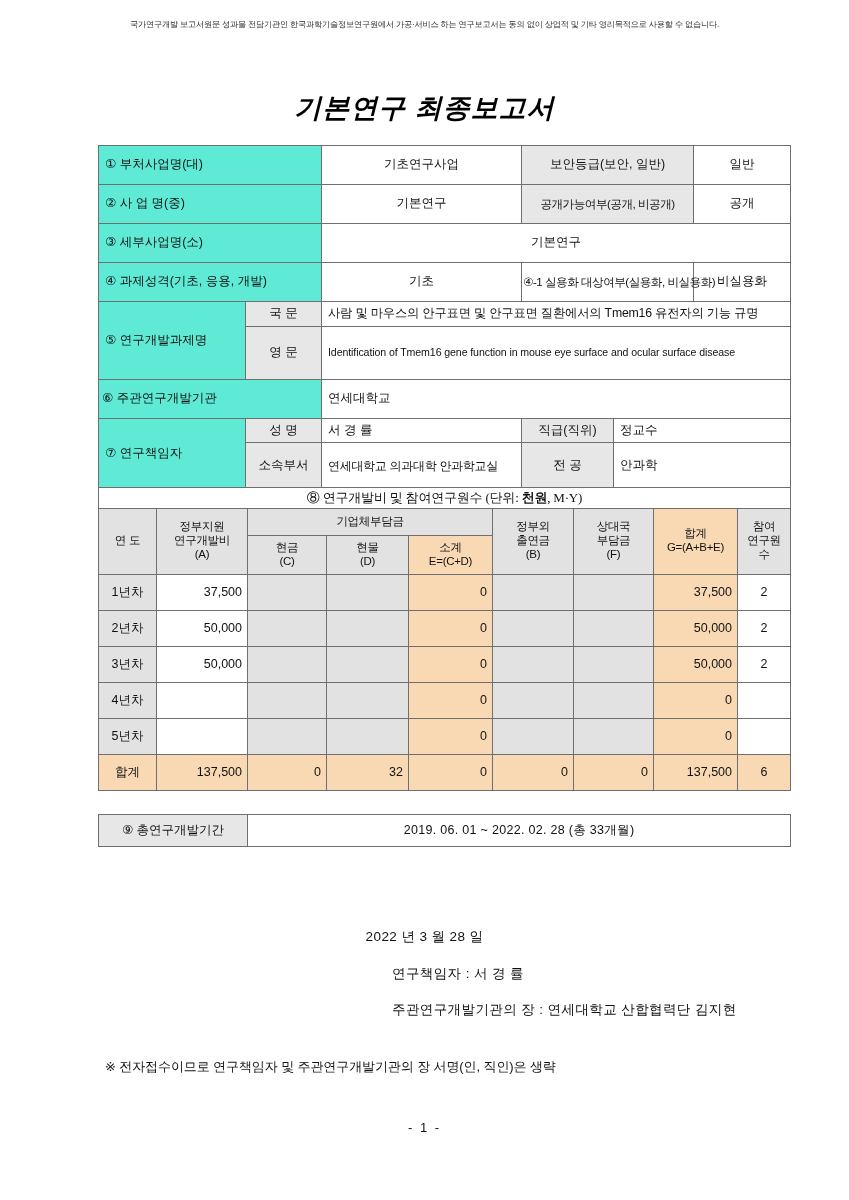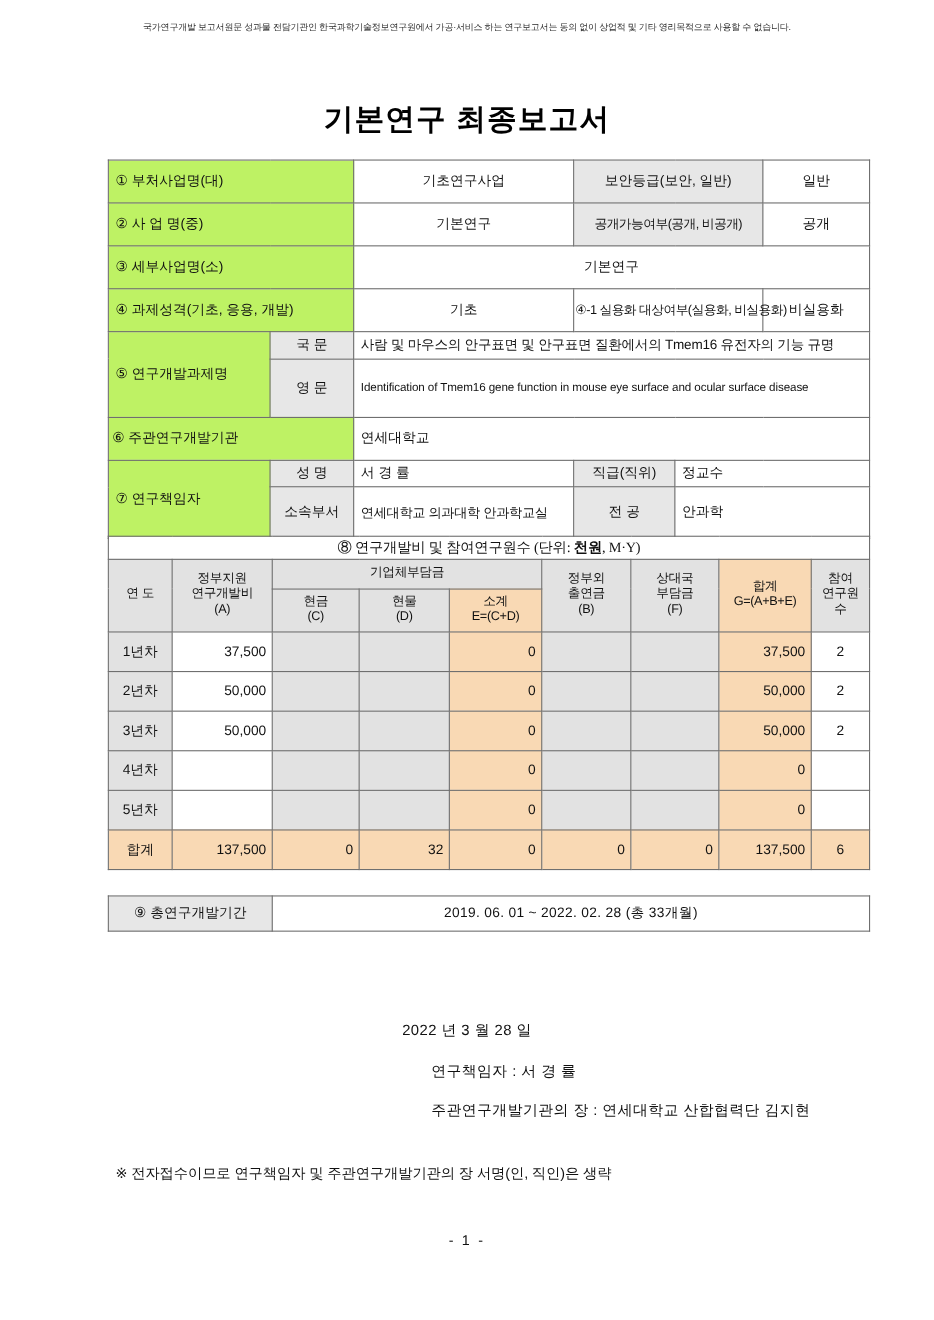--- a/index.html
+++ b/index.html
@@ -39,41 +39,42 @@
   .doc-title {
     position: absolute;
     top: 90px;
     left: 0;
     width: 849px;
     text-align: center;
     font-size: 27px;
     font-weight: bold;
     letter-spacing: 1px;
     color: #000;
+    font-style: italic;
   }
 
   
   .main-table {
     position: absolute;
     left: 98px;
     top: 145px;
     width: 692px;
     border-collapse: collapse;
     table-layout: fixed;
     font-size: 12.5px;
   }
   .main-table td {
     border: 1px solid #6f6f6f;
     padding: 4px 6px;
     vertical-align: middle;
     line-height: 1.25;
     color: #111;
   }
   .lbl {
-    background: #bef264;
+    background: #5eead4;
     text-align: left;
     white-space: nowrap;
   }
   .lbl-c {
     background: #e7e7e7;
     text-align: center;
     white-space: nowrap;
   }
   .ctr { text-align: center; }
   .lft { text-align: left; }

